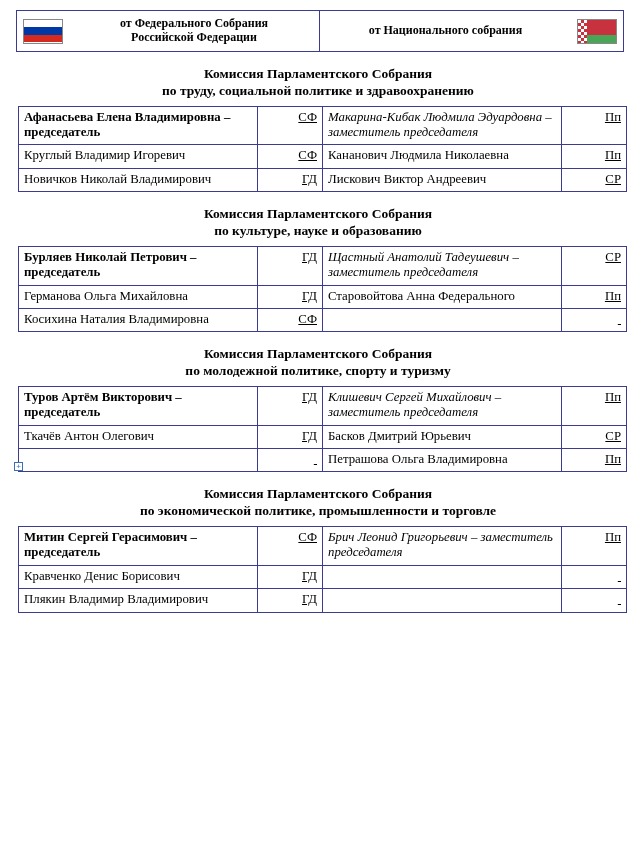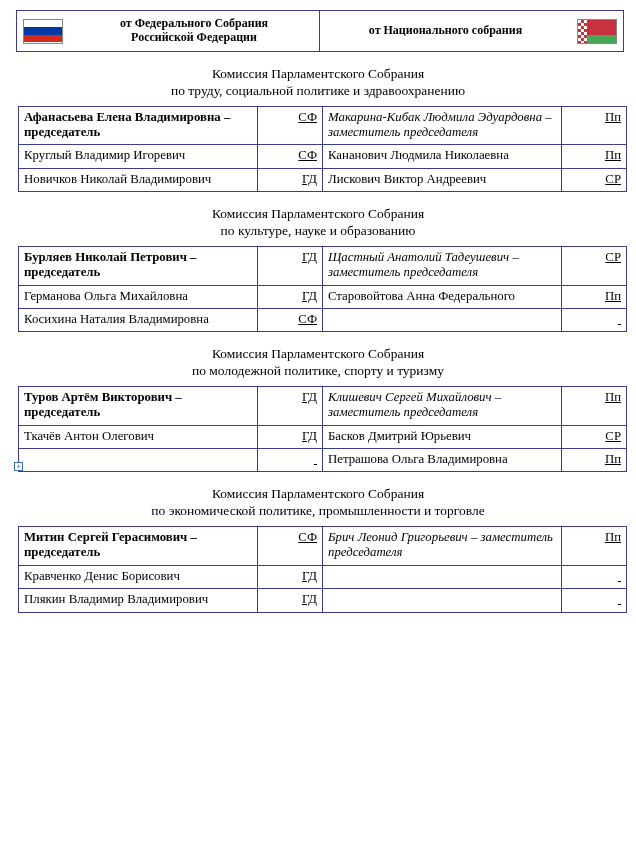--- a/index.html
+++ b/index.html
@@ -70,21 +70,21 @@
     text-align: center;
     font-weight: bold;
     font-size: 12px;
     line-height: 1.15;
     padding: 0 2px;
   }
 
   
   .section-title {
     text-align: center;
-    font-weight: normal;
+    font-weight: bold;
     font-size: 13.5px;
     line-height: 1.25;
     margin: 14px 0 6px 0;
   }
   .section-title .l2 { display: block; }
 
   
   table.members {
     width: 608px;
     margin-left: 4px;

